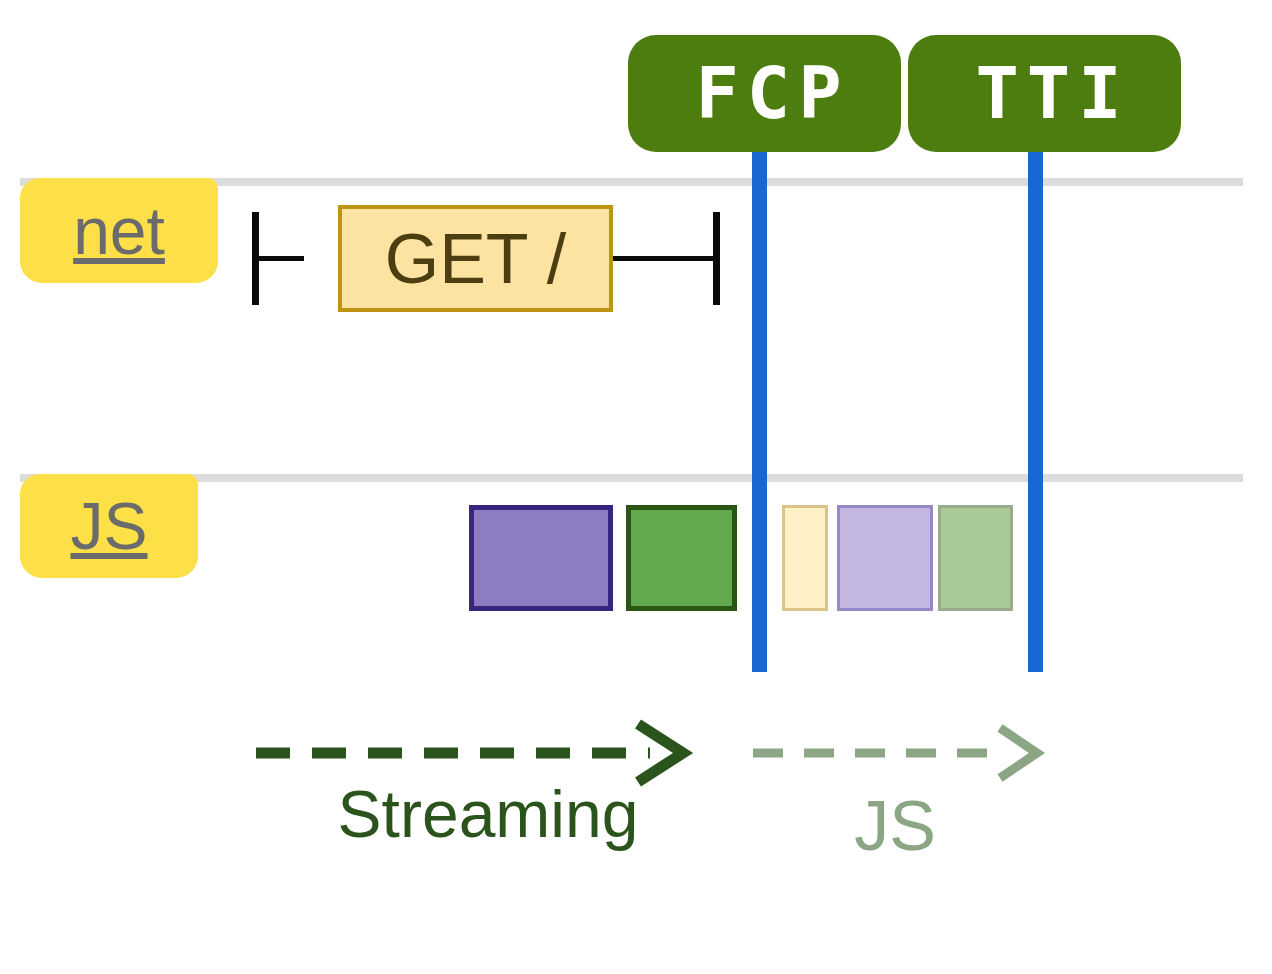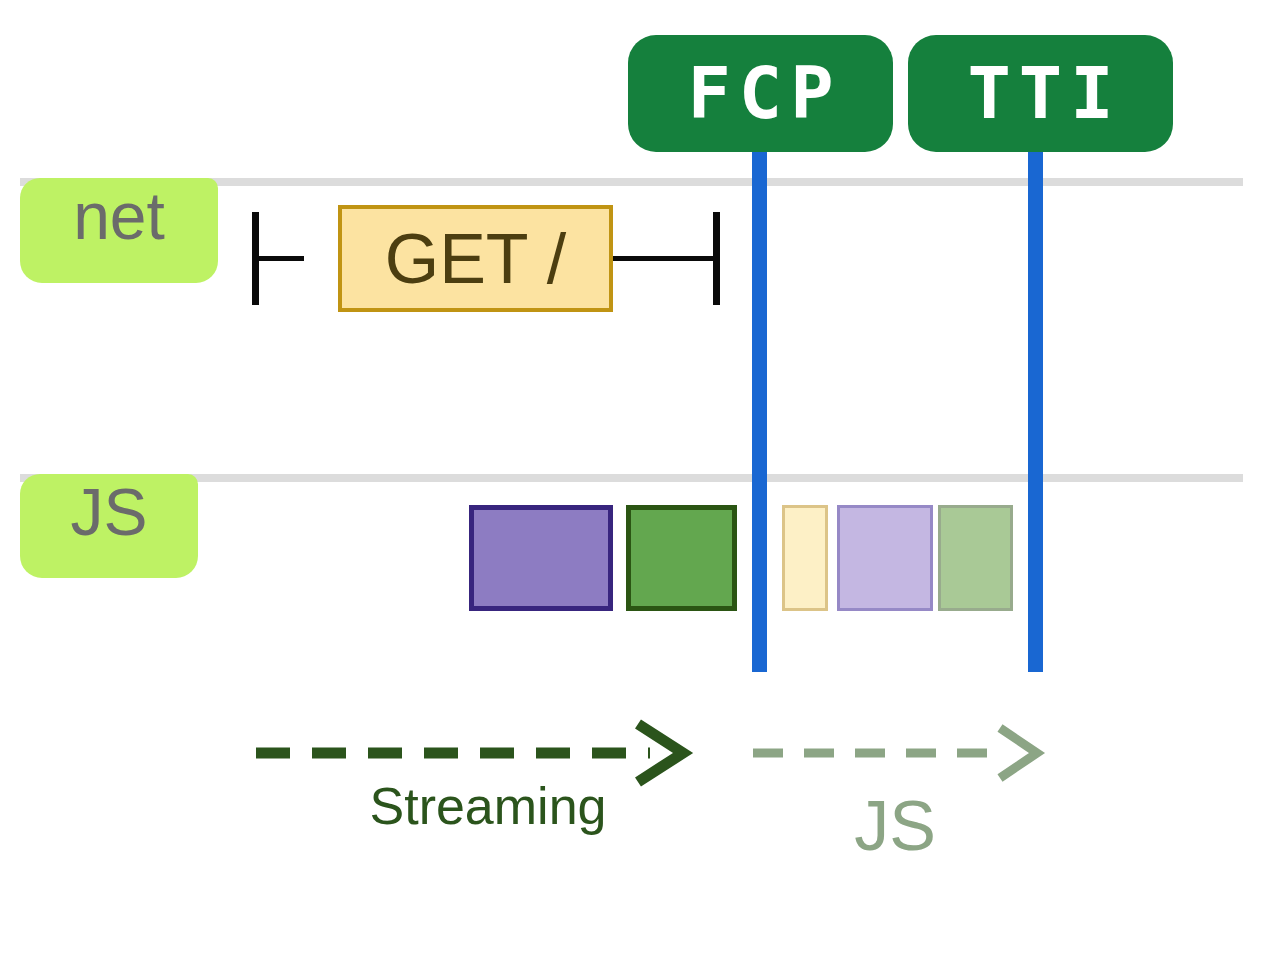--- a/index.html
+++ b/index.html
@@ -11,31 +11,32 @@
     overflow: hidden;
     font-family: "Liberation Sans", sans-serif;
   }
 
   
   .marker-badge {
     position: absolute;
     top: 35px;
     width: 265px;
     height: 117px;
-    background: #15803d;
+    background: #4d7c0f;
     border-radius: 28px;
     color: #ffffff;
     font-family: "DejaVu Sans Mono", monospace;
     font-weight: bold;
     font-size: 72px;
     letter-spacing: 8px;
     text-align: center;
     line-height: 117px;
     z-index: 6;
     text-indent: 8px; 
+    padding-left: 8px;
   }
   #badge-fcp { left: 628px; }
   #badge-tti { left: 908px; }
 
   .marker-stem {
     position: absolute;
     top: 150px;
     width: 15px;
     height: 522px;
     background: #1967d2;
@@ -51,28 +52,29 @@
     width: 1223px;
     height: 8px;
     background: #dcdcdc;
     z-index: 1;
   }
   #lane-line-net { top: 178px; }
   #lane-line-js  { top: 474px; }
 
   .lane-label {
     position: absolute;
-    background: #bef264;
+    background: #fde047;
     border-radius: 20px 10px 22px 22px;
     color: #6b6b6b;
     font-size: 66px;
     display: flex;
-    align-items: flex-start;
+    align-items: center;
     justify-content: center;
     z-index: 2;
+    text-decoration: underline;
   }
   #lane-label-net { left: 20px; top: 178px; width: 198px; height: 105px; }
   #lane-label-js  { left: 20px; top: 474px; width: 178px; height: 104px; }
 
   
   .whisker-tick {
     position: absolute;
     top: 212px;
     width: 7px;
     height: 93px;
@@ -127,21 +129,21 @@
   }
   .phase-label {
     position: absolute;
     text-align: center;
     line-height: 1.1;
     z-index: 2;
   }
   #label-streaming {
     left: 258px; top: 778px; width: 460px;
     color: #2b541c;
-    font-size: 52px;
+    font-size: 66px;
   }
   #label-js-phase {
     left: 753px; top: 788px; width: 284px;
     color: #8ca585;
     font-size: 70px;
   }
   #label-js-phase .sublabel {
     display: block;
     font-size: 62px;
     margin-top: 8px;

